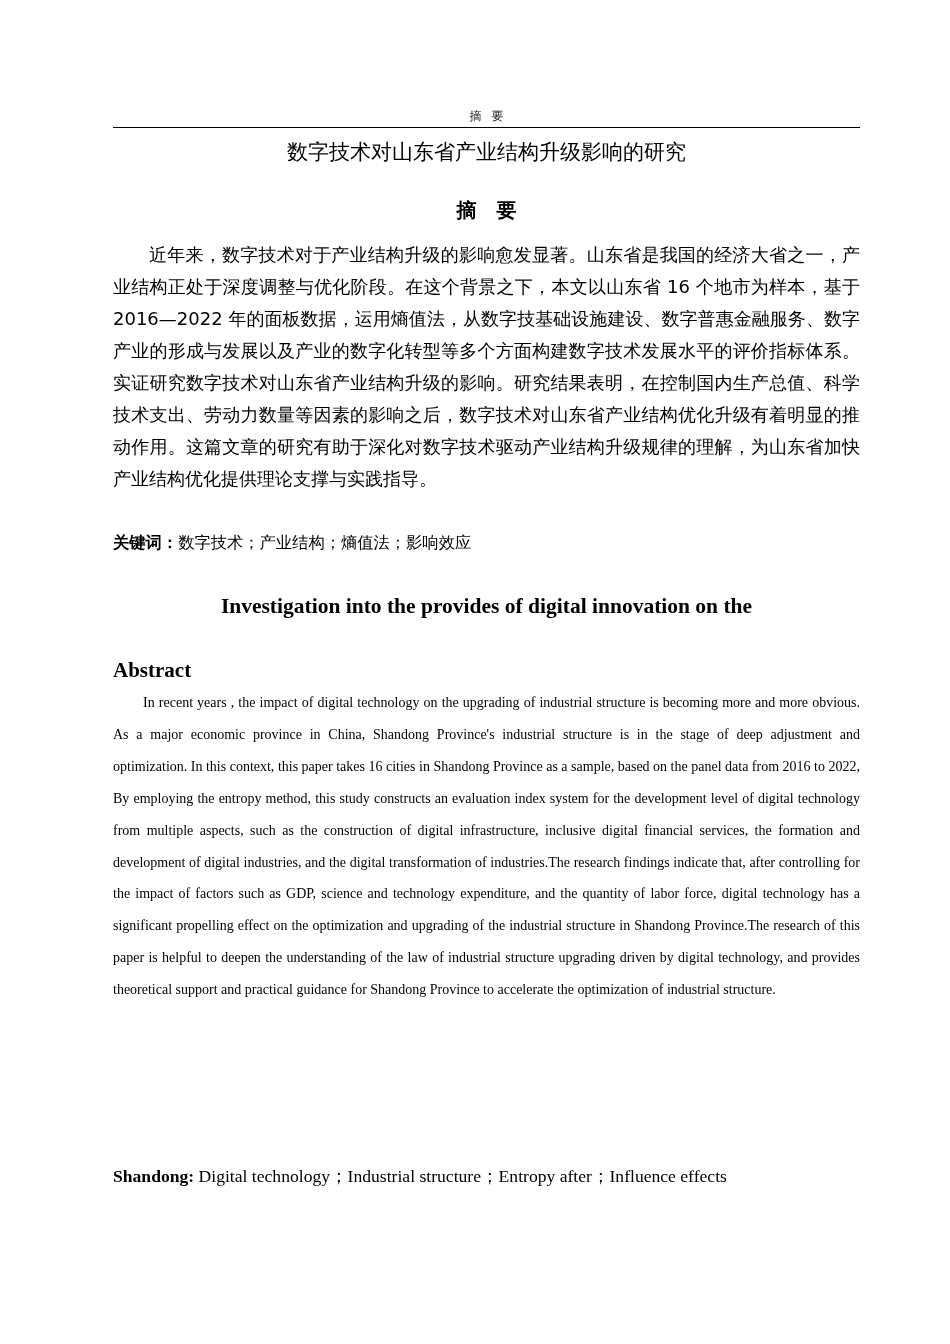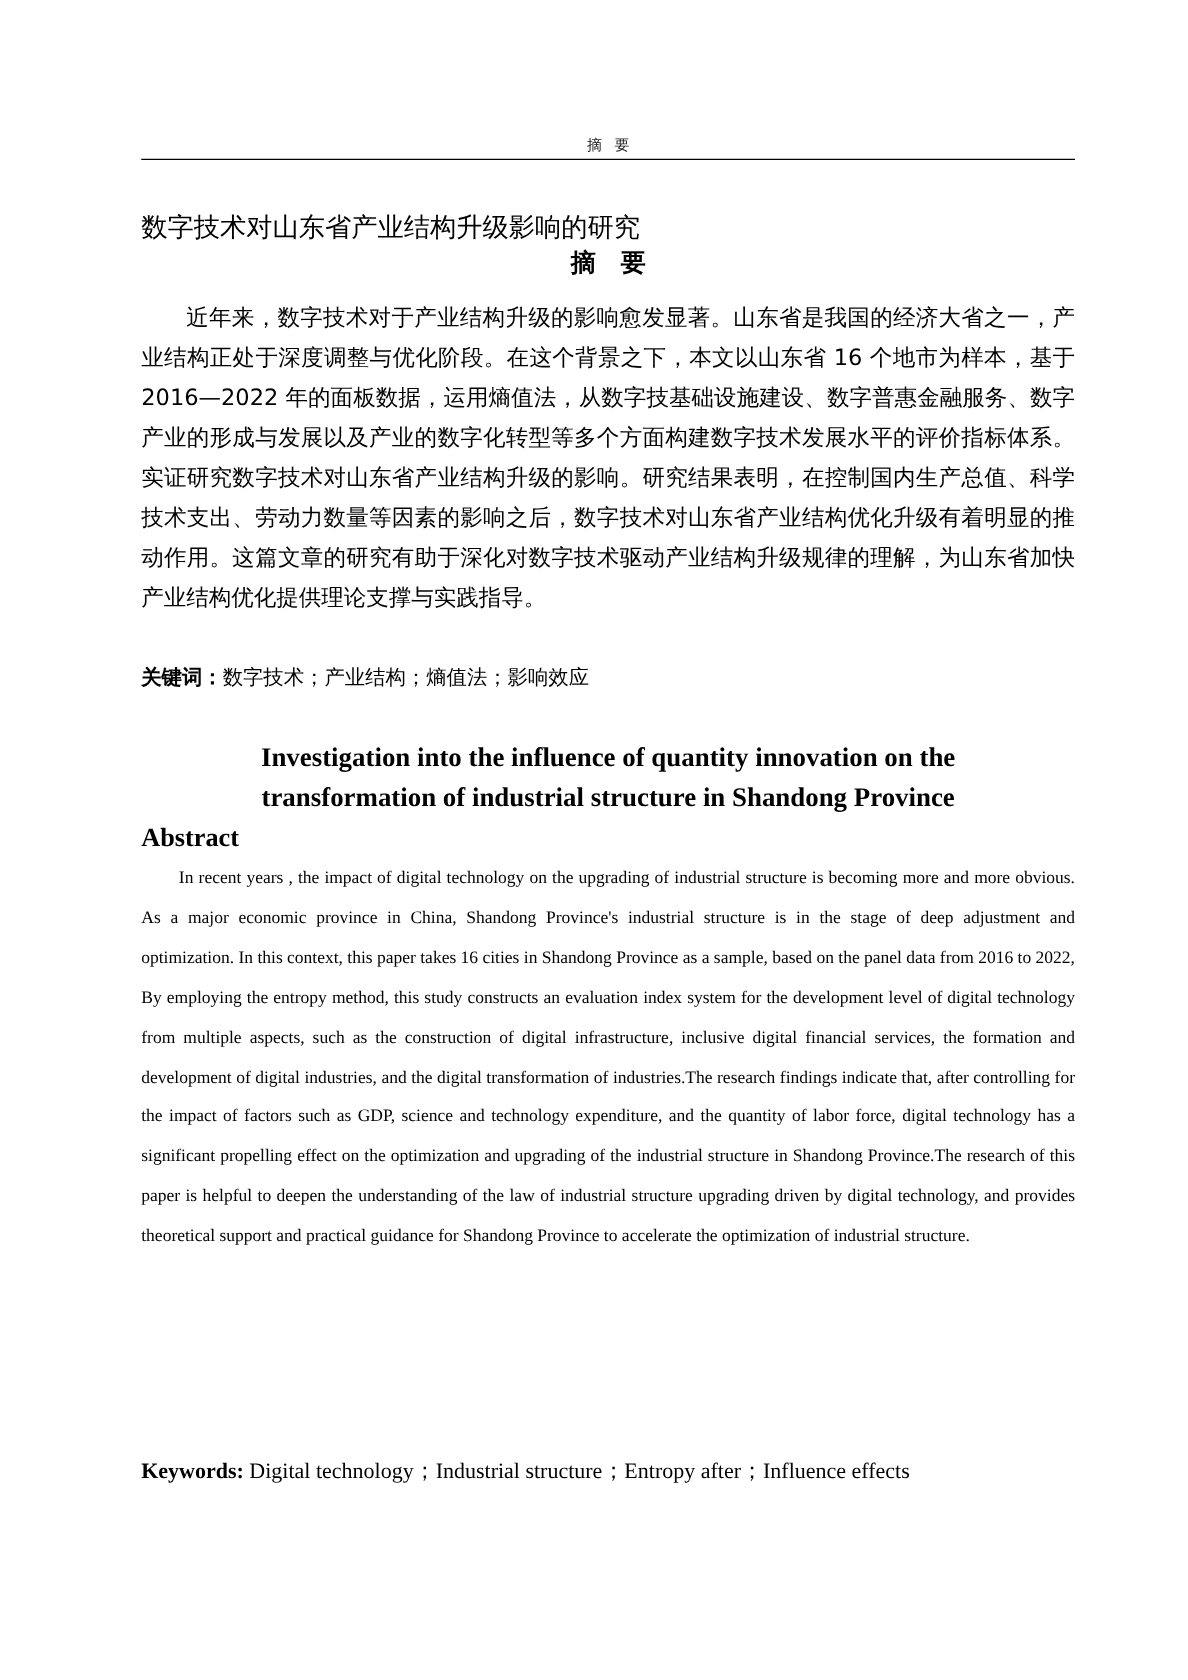--- a/index.html
+++ b/index.html
@@ -35,24 +35,24 @@
     .header-rule {
       position: absolute;
       top: 127px;
       left: 0;
       width: 747px;
       height: 0;
       border-top: 1.5px solid #000;
     }
     .cn-title {
       position: absolute;
-      top: 168px;
+      top: 138px;
       left: 0;
       width: 747px;
-      text-align: left;
+      text-align: center;
       font-family: "DejaVu Sans", sans-serif;
       font-size: 21px;
       line-height: 28px;
     }
     .cn-abstract-heading {
       position: absolute;
       top: 196px;
       left: 0;
       width: 747px;
       text-align: center;
@@ -143,25 +143,24 @@
 
   <div class="cn-abstract-heading">摘要</div>
 
   <p class="cn-abstract-body" style="margin:0">近年来，数字技术对于产业结构升级的影响愈发显著。山东省是我国的经济大省之一，产业结构正处于深度调整与优化阶段。在这个背景之下，本文以山东省 16 个地市为样本，基于 2016—2022 年的面板数据，运用熵值法，从数字技基础设施建设、数字普惠金融服务、数字产业的形成与发展以及产业的数字化转型等多个方面构建数字技术发展水平的评价指标体系。实证研究数字技术对山东省产业结构升级的影响。研究结果表明，在控制国内生产总值、科学技术支出、劳动力数量等因素的影响之后，数字技术对山东省产业结构优化升级有着明显的推动作用。这篇文章的研究有助于深化对数字技术驱动产业结构升级规律的理解，为山东省加快产业结构优化提供理论支撑与实践指导。</p>
 
   <div class="cn-keywords">
     <span class="kw-label">关键词：</span><span>数字技术；产业结构；熵值法；影响效应</span>
   </div>
 
   <div class="en-title">
-    <div>Investigation into the influence of quantity innovation on the</div>
-    <div>transformation of industrial structure in Shandong Province</div>
+    <div>Investigation into the provides of digital innovation on the</div>
   </div>
 
   <div class="en-abstract-heading">Abstract</div>
 
   <p class="en-abstract-body" style="margin:0">In recent years , the impact of digital technology on the upgrading of industrial structure is becoming more and more obvious. As a major economic province in China, Shandong Province's industrial structure is in the stage of deep adjustment and optimization. In this context, this paper takes 16 cities in Shandong Province as a sample, based on the panel data from 2016 to 2022, By employing the entropy method, this study constructs an evaluation index system for the development level of digital technology from multiple aspects, such as the construction of digital infrastructure, inclusive digital financial services, the formation and development of digital industries, and the digital transformation of industries.The research findings indicate that, after controlling for the impact of factors such as GDP, science and technology expenditure, and the quantity of labor force, digital technology has a significant propelling effect on the optimization and upgrading of the industrial structure in Shandong Province.The research of this paper is helpful to deepen the understanding of the law of industrial structure upgrading driven by digital technology, and provides theoretical support and practical guidance for Shandong Province to accelerate the optimization of industrial structure.</p>
 
   <div class="en-keywords">
-    <span class="kw-label">Keywords:</span><span> Digital technology；Industrial structure；Entropy after；Influence effects</span>
+    <span class="kw-label">Shandong:</span><span> Digital technology；Industrial structure；Entropy after；Influence effects</span>
   </div>
 
 </div>
 
 </body></html>

